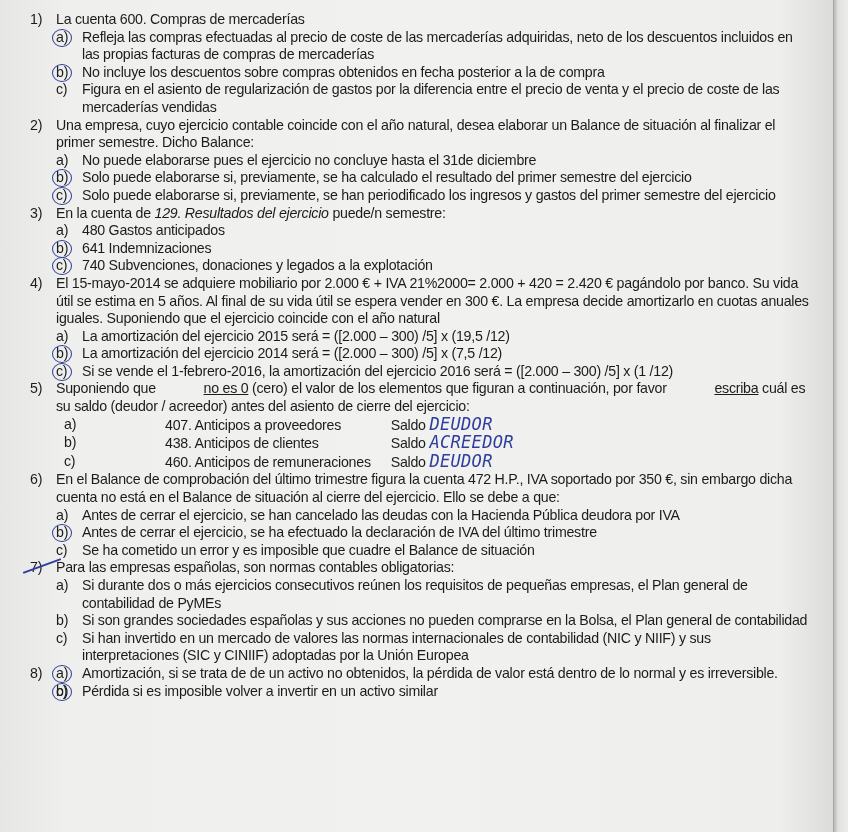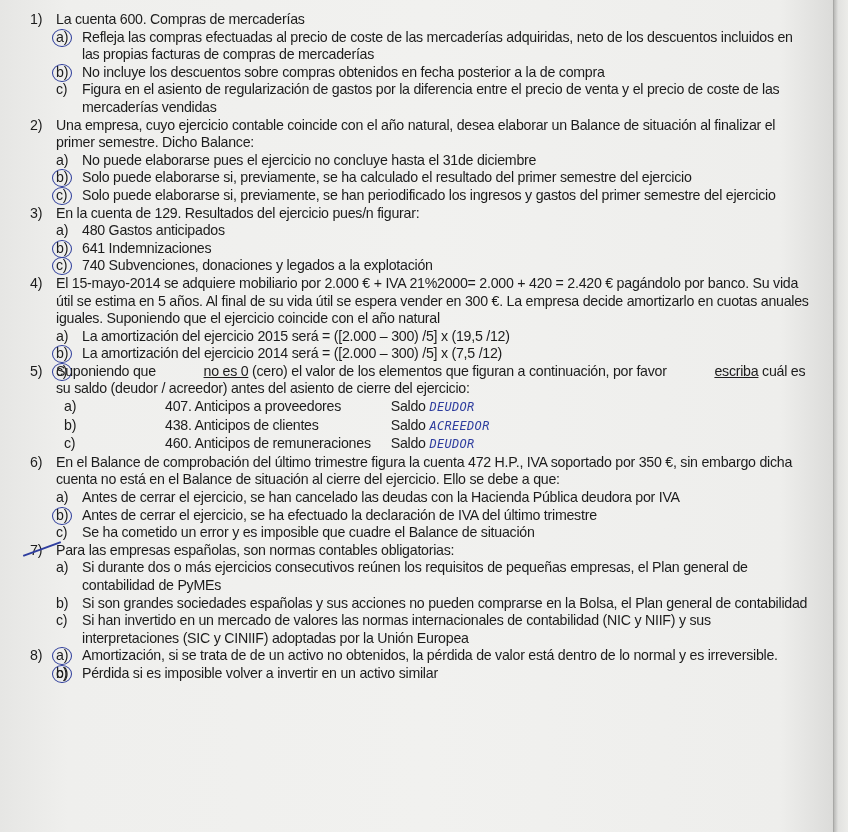--- a/index.html
+++ b/index.html
@@ -26,25 +26,25 @@
     .olbl { position: absolute; left: 0; top: 0; width: 20px; }
     .circ {
       position: absolute; left: -4px; top: 0px; width: 18px; height: 16px;
       border: 1.6px solid #2b3b9a; border-radius: 50%;
     }
     .q5 .opt { padding-left: 80px; }
     .q5 .olbl { left: 8px; }
     .q5 .acct { display: inline-block; width: 222px; margin-left: 29px; }
     .hand {
       font-family: "DejaVu Sans Mono", monospace;
-      color: #2e3d9e; font-size: 12px; letter-spacing: 0.3px;
+      color: #2e3d9e; font-size: 17px; letter-spacing: 0.3px;
       font-style: italic;
     }
     .u { text-decoration: underline; padding-left: 44px; }
-    .it { }
+    .it { font-style: italic; }
     .strike {
       position: absolute; left: -8px; top: 6px; width: 40px; height: 2px;
       background: #2e3d9e; transform: rotate(-20deg);
     }
   </style>
 </head>
 <body>
 
 <div class="page-edge"></div>
 
@@ -79,21 +79,21 @@
       <span>Solo puede elaborarse si, previamente, se ha calculado el resultado del primer semestre del ejercicio</span>
     </div>
     <div class="opt">
       <span class="olbl"><span class="circ"></span><span>c)</span></span>
       <span>Solo puede elaborarse si, previamente, se han periodificado los ingresos y gastos del primer semestre del ejercicio</span>
     </div>
   </div>
 
   <div class="q">
     <span class="qnum">3)</span>
-    <div><span>En la cuenta de </span><span class="it">129. Resultados del ejercicio</span><span> pues/n figurar:</span></div>
+    <div><span>En la cuenta de </span><span class="it">129. Resultados del ejercicio</span><span> puede/n semestre:</span></div>
     <div class="opt">
       <span class="olbl">a)</span>
       <span>480 Gastos anticipados</span>
     </div>
     <div class="opt">
       <span class="olbl"><span class="circ"></span><span>b)</span></span>
       <span>641 Indemnizaciones</span>
     </div>
     <div class="opt">
       <span class="olbl"><span class="circ"></span><span>c)</span></span>
@@ -107,20 +107,21 @@
     <div class="opt">
       <span class="olbl">a)</span>
       <span>La amortización del ejercicio 2015 será = ([2.000 – 300) /5] x (19,5 /12)</span>
     </div>
     <div class="opt">
       <span class="olbl"><span class="circ"></span><span>b)</span></span>
       <span>La amortización del ejercicio 2014 será = ([2.000 – 300) /5] x (7,5 /12)</span>
     </div>
     <div class="opt">
       <span class="olbl"><span class="circ"></span><span>c)</span></span>
+      <span>Si se vende el 1-febrero-2016, la amortización del ejercicio 2016 será = ([2.000 – 300) /5] x (1 /12)</span>
     </div>
   </div>
 
   <div class="q q5">
     <span class="qnum">5)</span>
     <div><span>Suponiendo que </span><span class="u">no es 0</span><span> (cero) el valor de los elementos que figuran a continuación, por favor </span><span class="u">escriba</span><span> cuál es su saldo (deudor / acreedor) antes del asiento de cierre del ejercicio:</span></div>
     <div class="opt">
       <span class="olbl">a)</span>
       <span class="acct">407. Anticipos a proveedores</span>
       <span>Saldo</span>

